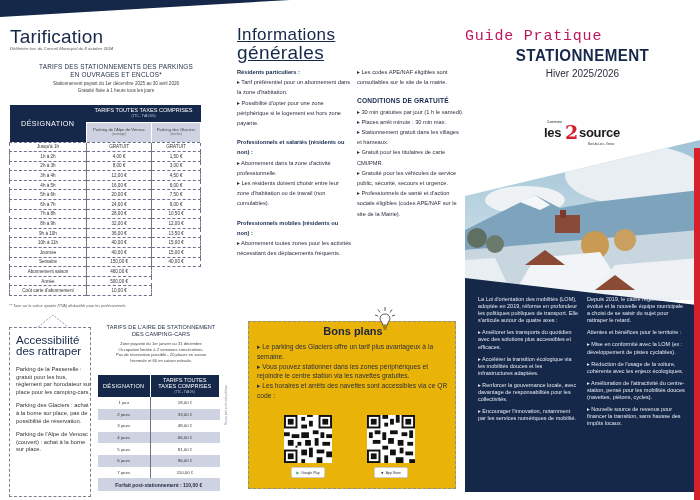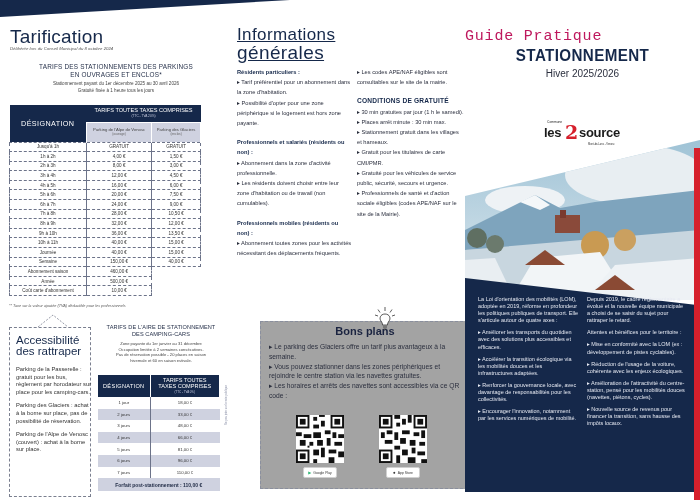--- a/index.html
+++ b/index.html
@@ -50,21 +50,21 @@
 
   
   .p2-title { position: absolute; left: 237px; top: 26px; font-size: 17px; line-height: 18px; color: #15284a; letter-spacing: 0.4px; text-decoration: underline; }
   .col { position: absolute; font-size: 5.7px; line-height: 10.2px; color: #2b2f3e; }
   .col .h { font-weight: bold; color: #15284a; }
   .col .hh { font-weight: bold; color: #15284a; font-size: 6.6px; letter-spacing: 0.2px; }
   .col p { margin-bottom: 9px; }
   #col-a { left: 237px; top: 67px; width: 115px; }
   #col-b { left: 357px; top: 67px; width: 108px; }
 
-  #bons { position: absolute; left: 260px; top: 321px; width: 208px; height: 168px; border: 1px dashed #8a8f9e; background: #a3a3a3; }
+  #bons { position: absolute; left: 248px; top: 321px; width: 208px; height: 168px; border: 1px dashed #8a8f9e; background: #eab308; }
   .bons-title { position: absolute; left: 0; width: 208px; text-align: center; top: 3px; font-size: 11px; font-weight: bold; color: #1a2340; }
   .bons-body { position: absolute; left: 8px; top: 20px; width: 195px; font-size: 6.7px; line-height: 9.8px; color: #2b2f3e; }
   .qr { position: absolute; top: 93px; width: 48px; height: 48px; }
   .store { position: absolute; top: 145px; width: 34px; height: 11px; border: 1px solid #d0d0d0; border-radius: 2px; font-size: 3.4px; color: #333; display: flex; align-items: center; justify-content: center; gap: 2px; background: #fff; }
   #bulb { position: absolute; left: 374px; top: 306px; }
 
   
   .g-title { position: absolute; left: 465px; width: 235px; text-align: left; top: 28px; font-size: 15px; color: #be185d; letter-spacing: 0.8px; font-weight: 300; font-family: Liberation Mono, monospace; }
   .g-title2 { position: absolute; left: 465px; width: 235px; text-align: center; top: 46px; font-size: 16.5px; color: #15284a; font-weight: bold; letter-spacing: 0.4px; transform: scaleX(0.92); }
   .g-season { position: absolute; left: 465px; width: 235px; text-align: center; top: 68px; font-size: 10px; color: #2b2f3e; }

